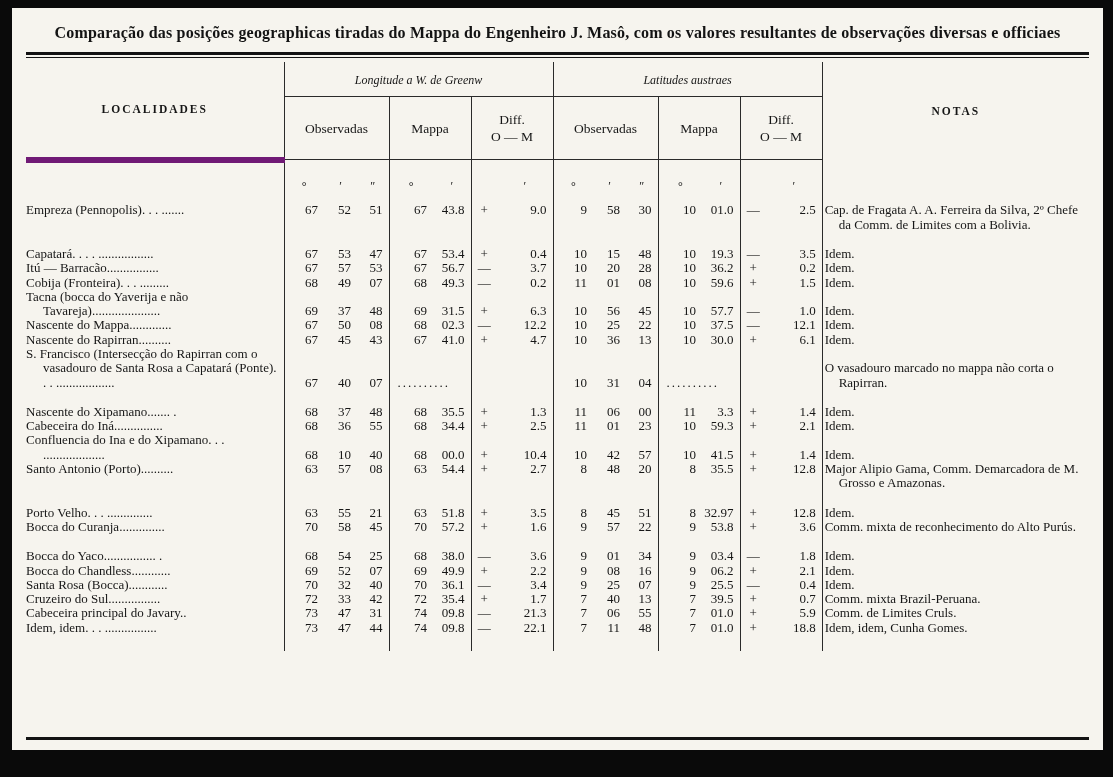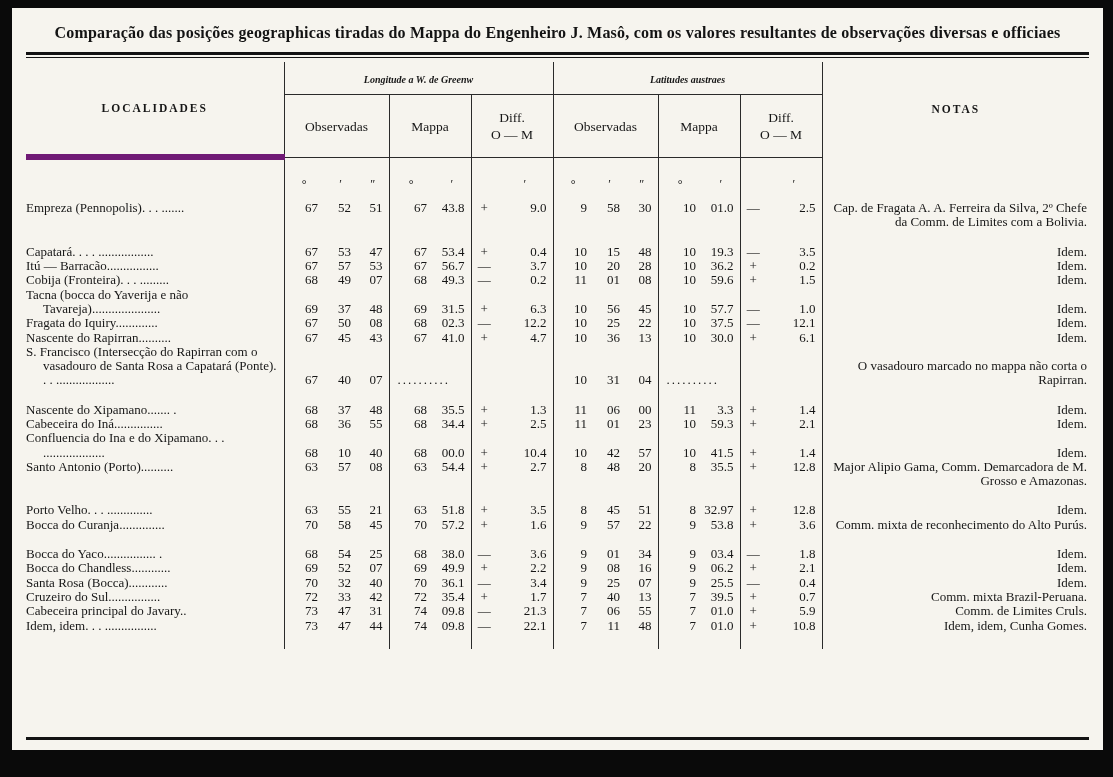--- a/index.html
+++ b/index.html
@@ -33,41 +33,41 @@
 
   table.cmp {
     width: 100%; border-collapse: collapse; table-layout: fixed;
     font-size: 13px; line-height: 1.1; color: #161616;
   }
   th, td { padding: 0; font-weight: normal; vertical-align: top; }
 
   .maj, .min-l { border-left: 1px solid #2a2a2a; }
 
   th.group-title {
-    font-style: italic; font-weight: bold; font-size: 10px;
+    font-style: italic; font-weight: normal; font-size: 12px;
     padding: 12px 0 9px; text-align: center;
     border-bottom: 1px solid #2a2a2a;
   }
   th.col-label {
     font-size: 11.5px; letter-spacing: 2px; text-align: center;
     vertical-align: middle; font-weight: bold;
   }
   th.loc-head { border-bottom: 6px solid #701a75; }
   th.sub {
     font-size: 13.5px; padding: 15px 0 13px; text-align: center;
     vertical-align: middle; border-bottom: 1px solid #2a2a2a;
   }
   th.sub .diff-line { line-height: 1.25; }
 
   tr.units td { padding: 20px 4px 10px; text-align: center; font-size: 12px; }
 
   td.n    { text-align: right; padding-right: 6px; white-space: nowrap; }
   td.sign { text-align: center; }
   td.loc  { padding-left: 17px; padding-right: 4px; text-indent: -17px; margin-top: 28px; }
-  td.nota { padding-left: 16px; padding-right: 2px; text-indent: -14px; text-align: right; }
+  td.nota { padding-left: 16px; padding-right: 2px; text-indent: -14px; }
   td.dots { text-align: left; padding-left: 8px; letter-spacing: 2px;
             white-space: nowrap; overflow: hidden; }
 
   tr.gap > td     { padding-top: 15px; }
   tr.vbottom > td { vertical-align: bottom; }
   tr.tail > td    { height: 16px; }
 
   .rule-bottom { height: 3px; background: #131313; margin-top: 2px; flex: 0 0 auto; }
 </style>
 </head>
@@ -229,21 +229,21 @@
     <td class="n maj">10</td>
     <td class="n">56</td>
     <td class="n">45</td>
     <td class="n min-l">10</td>
     <td class="n">57.7</td>
     <td class="sign min-l">—</td>
     <td class="n">1.0</td>
     <td class="nota maj">Idem.</td>
   </tr>
             <tr>
-    <td class="loc">Fragata do Iquiry.............</td>
+    <td class="loc">Nascente do Mappa.............</td>
     <td class="n maj">67</td>
     <td class="n">50</td>
     <td class="n">08</td>
     <td class="n min-l">68</td>
     <td class="n">02.3</td>
     <td class="sign min-l">—</td>
     <td class="n">12.2</td>
     <td class="n maj">10</td>
     <td class="n">25</td>
     <td class="n">22</td>
@@ -495,21 +495,21 @@
     <td class="n min-l">74</td>
     <td class="n">09.8</td>
     <td class="sign min-l">—</td>
     <td class="n">22.1</td>
     <td class="n maj">7</td>
     <td class="n">11</td>
     <td class="n">48</td>
     <td class="n min-l">7</td>
     <td class="n">01.0</td>
     <td class="sign min-l">+</td>
-    <td class="n">10.8</td>
+    <td class="n">18.8</td>
     <td class="nota maj">Idem, idem, Cunha Gomes.</td>
   </tr>
           </tbody>
 
         <tfoot>
           <tr class="tail">
             <td></td>
             <td class="maj" colspan="3"></td>
             <td class="min-l" colspan="2"></td>
             <td class="min-l" colspan="2"></td>

